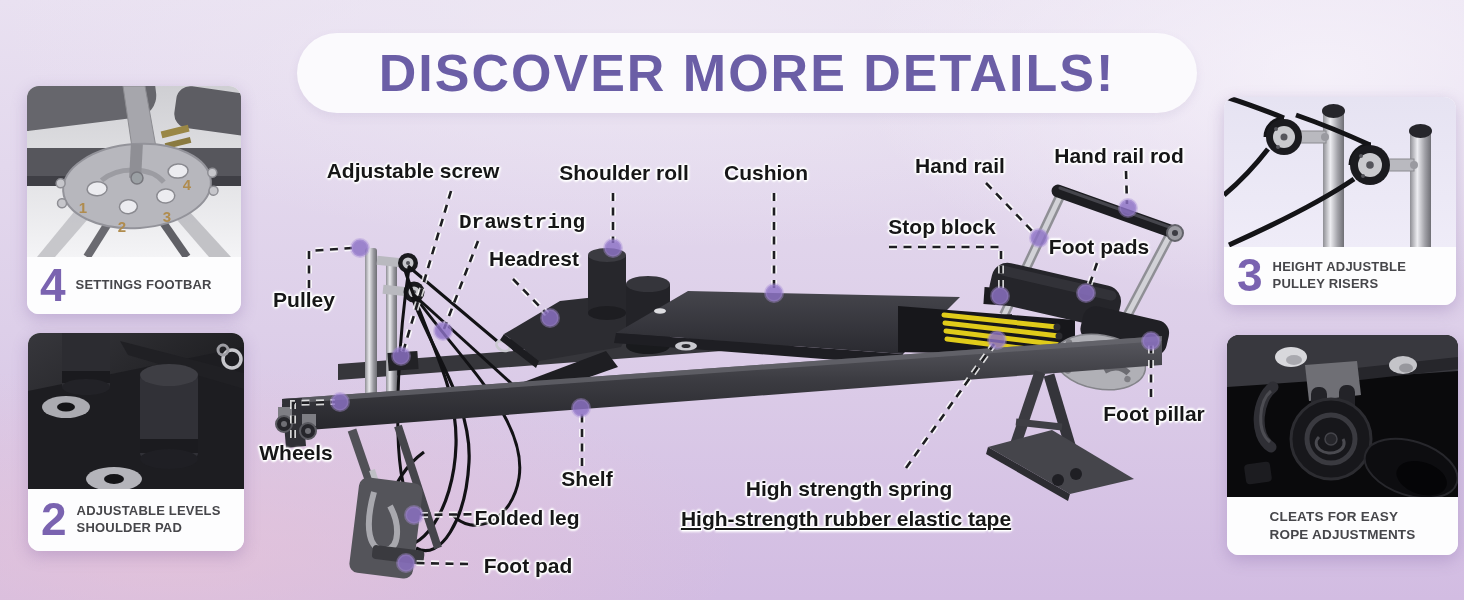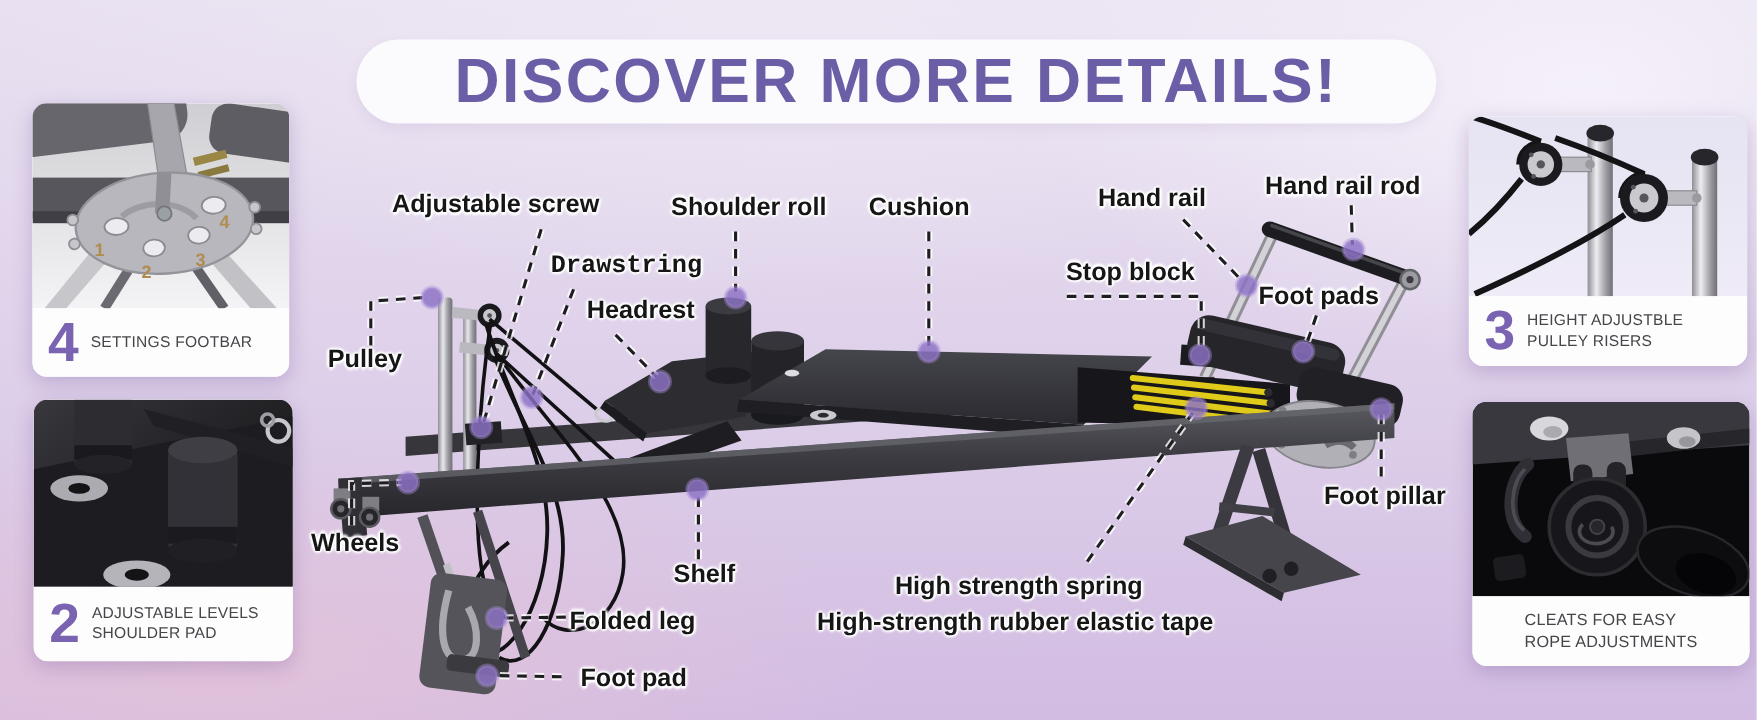--- a/index.html
+++ b/index.html
@@ -7,21 +7,21 @@
     position:relative;width:1464px;height:600px;overflow:hidden;
     font-family:"Liberation Sans","DejaVu Sans",sans-serif;
     background:
       radial-gradient(55% 45% at 12% 92%, rgba(233,196,214,.65), rgba(233,196,214,0) 70%),
       radial-gradient(45% 55% at 90% 12%, rgba(246,242,250,.9), rgba(246,242,250,0) 70%),
       radial-gradient(60% 50% at 45% 4%, rgba(238,232,244,.9), rgba(238,232,244,0) 75%),
       linear-gradient(180deg,#e9e1f1 0%,#ddcfe9 55%,#d2bce2 100%);
   }
   
   .banner{
-    position:absolute;left:297px;top:33px;width:900px;height:70px;
+    position:absolute;left:297px;top:33px;width:900px;height:80px;
     background:#fbfafd;border-radius:40px;
     display:flex;align-items:center;justify-content:center;
     box-shadow:0 4px 10px rgba(120,95,160,.10);
   }
   .banner h1{
     margin:0;font-size:52px;font-weight:bold;letter-spacing:2px;
     color:#6b5ea6;white-space:nowrap;
   }
   
   .callout{
@@ -40,21 +40,21 @@
     position:absolute;border-radius:12px;overflow:hidden;background:#fdfdfe;
     box-shadow:0 5px 16px rgba(110,80,150,.28);
     display:flex;flex-direction:column;
   }
   .card svg{display:block;flex:0 0 auto;}
   .band{
     flex:1;display:flex;align-items:center;gap:10px;
     background:#fdfdfe;padding:0 8px 0 13px;
   }
   .band .num{font-size:46px;font-weight:bold;color:#7a63b0;line-height:.9;}
-  .band .lbl{font-weight:normal;color:#46464a;font-size:13px;line-height:1.3;letter-spacing:.2px;}
+  .band .lbl{font-weight:bold;color:#46464a;font-size:13px;line-height:1.3;letter-spacing:.2px;}
   .band.centered{justify-content:center;padding-left:8px;}
   .band.centered .lbl{font-size:13.5px;}
 </style>
 </head>
 <body>
 
 <div id="stage">
 
   <div class="banner">
     <h1>DISCOVER MORE DETAILS!</h1>
@@ -310,21 +310,21 @@
   <div class="callout" style="left:766px;top:173px;">Cushion</div>
   <div class="callout" style="left:960px;top:166px;">Hand rail</div>
   <div class="callout" style="left:1119px;top:156px;">Hand rail rod</div>
   <div class="callout" style="left:942px;top:227px;">Stop block</div>
   <div class="callout" style="left:1099px;top:247px;">Foot pads</div>
   <div class="callout" style="left:296px;top:453px;">Wheels</div>
   <div class="callout" style="left:587px;top:479px;">Shelf</div>
   <div class="callout" style="left:527px;top:518px;">Folded leg</div>
   <div class="callout" style="left:518px;top:566px;padding-left:20px;">Foot pad</div>
   <div class="callout" style="left:849px;top:489px;">High strength spring</div>
-  <div class="callout" style="left:846px;top:519px;">High-strength rubber elastic tape</div>
+  <div class="callout" style="left:846px;top:519px;text-decoration:underline;">High-strength rubber elastic tape</div>
   <div class="callout" style="left:1154px;top:414px;">Foot pillar</div>
 
   <div class="card" style="left:27px;top:86px;width:214px;height:228px;">
     <svg width="214" height="171" viewBox="0 0 214 171">
       <defs>
         <linearGradient id="fbBg" x1="0" y1="0" x2="0" y2="1">
           <stop offset="0" stop-color="#cfcfd3"></stop>
             <stop offset="1" stop-color="#f4f4f6"></stop>
         </linearGradient>
       </defs>

